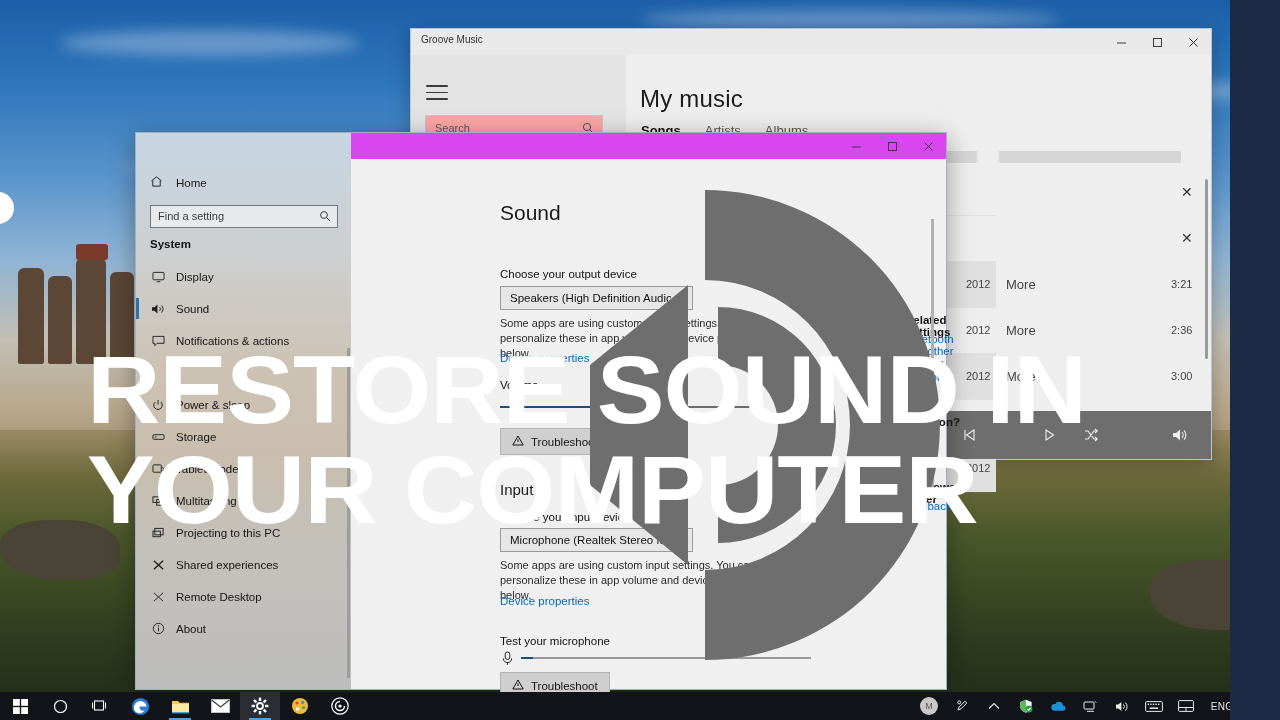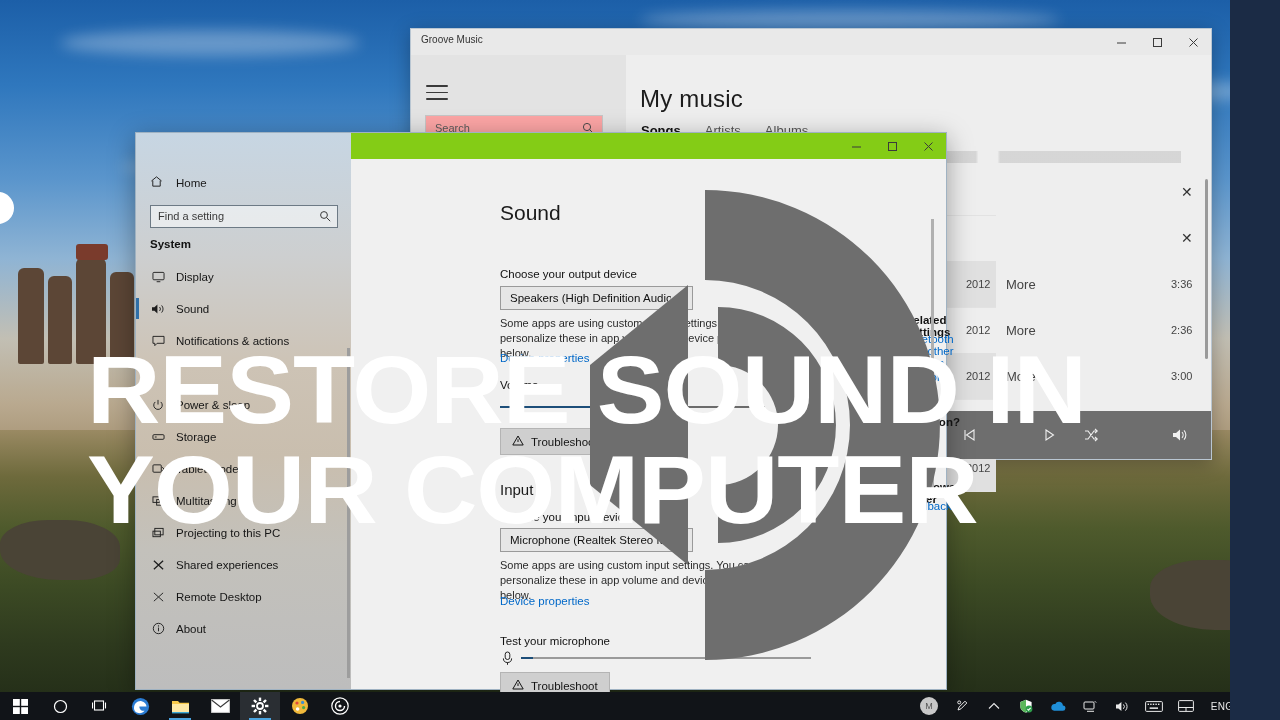--- a/index.html
+++ b/index.html
@@ -86,21 +86,21 @@
 
   .groove-player{
     position:absolute;left:0;bottom:0;width:800px;height:48px;background:#6e6e6e;display:flex;align-items:center;justify-content:flex-end;
   }
   .pctl{width:40px;height:48px;display:flex;align-items:center;justify-content:center;color:#f0f0f0;}
   .groove-scroll{position:absolute;right:3px;top:150px;width:3px;height:180px;background:#9a9a9a;border-radius:2px;}
 
   
   .win-settings{
     position:absolute;left:135px;top:132px;width:810px;height:556px;
-    background:#84cc16;border:1px solid #9fb2c2;box-shadow:0 6px 24px rgba(0,0,0,.35);
+    background:#d946ef;border:1px solid #9fb2c2;box-shadow:0 6px 24px rgba(0,0,0,.35);
   }
   .set-titlebar{position:absolute;left:0;top:0;width:810px;height:26px;}
   .set-back{position:absolute;left:8px;top:4px;width:20px;height:18px;display:flex;align-items:center;justify-content:center;color:#222;font-size:13px;}
   .set-title-label{position:absolute;left:42px;top:6px;font-size:10px;color:#333;}
 
   .set-sidebar{
     position:absolute;left:0;top:0;width:215px;height:556px;
     background:linear-gradient(180deg,#c7d6e3 0%, #cdcfd0 22%, #cdc3b5 42%, #c9beae 58%, #c3c1bb 75%, #bdbdbd 100%);
   }
   .set-home{position:absolute;left:14px;top:42px;display:flex;align-items:center;gap:13px;font-size:11.5px;color:#1a1a1a;}
@@ -254,21 +254,21 @@
       <span class="xclose">✕</span>
     </div>
     <div class="song-row" style="top:186px;">
       <span class="year"></span>
       <span class="more"></span>
       <span class="xclose">✕</span>
     </div>
     <div class="song-row alt" style="top:232px;">
       <span class="year">2012</span>
       <span class="more">More</span>
-      <span class="dur">3:36</span>
+      <span class="dur">3:21</span>
     </div>
     <div class="song-row" style="top:278px;">
       <span class="year">2012</span>
       <span class="more">More</span>
       <span class="dur">2:36</span>
     </div>
     <div class="song-row alt" style="top:324px;">
       <span class="year">2012</span>
       <span class="more">More</span>
       <span class="dur">3:00</span>

